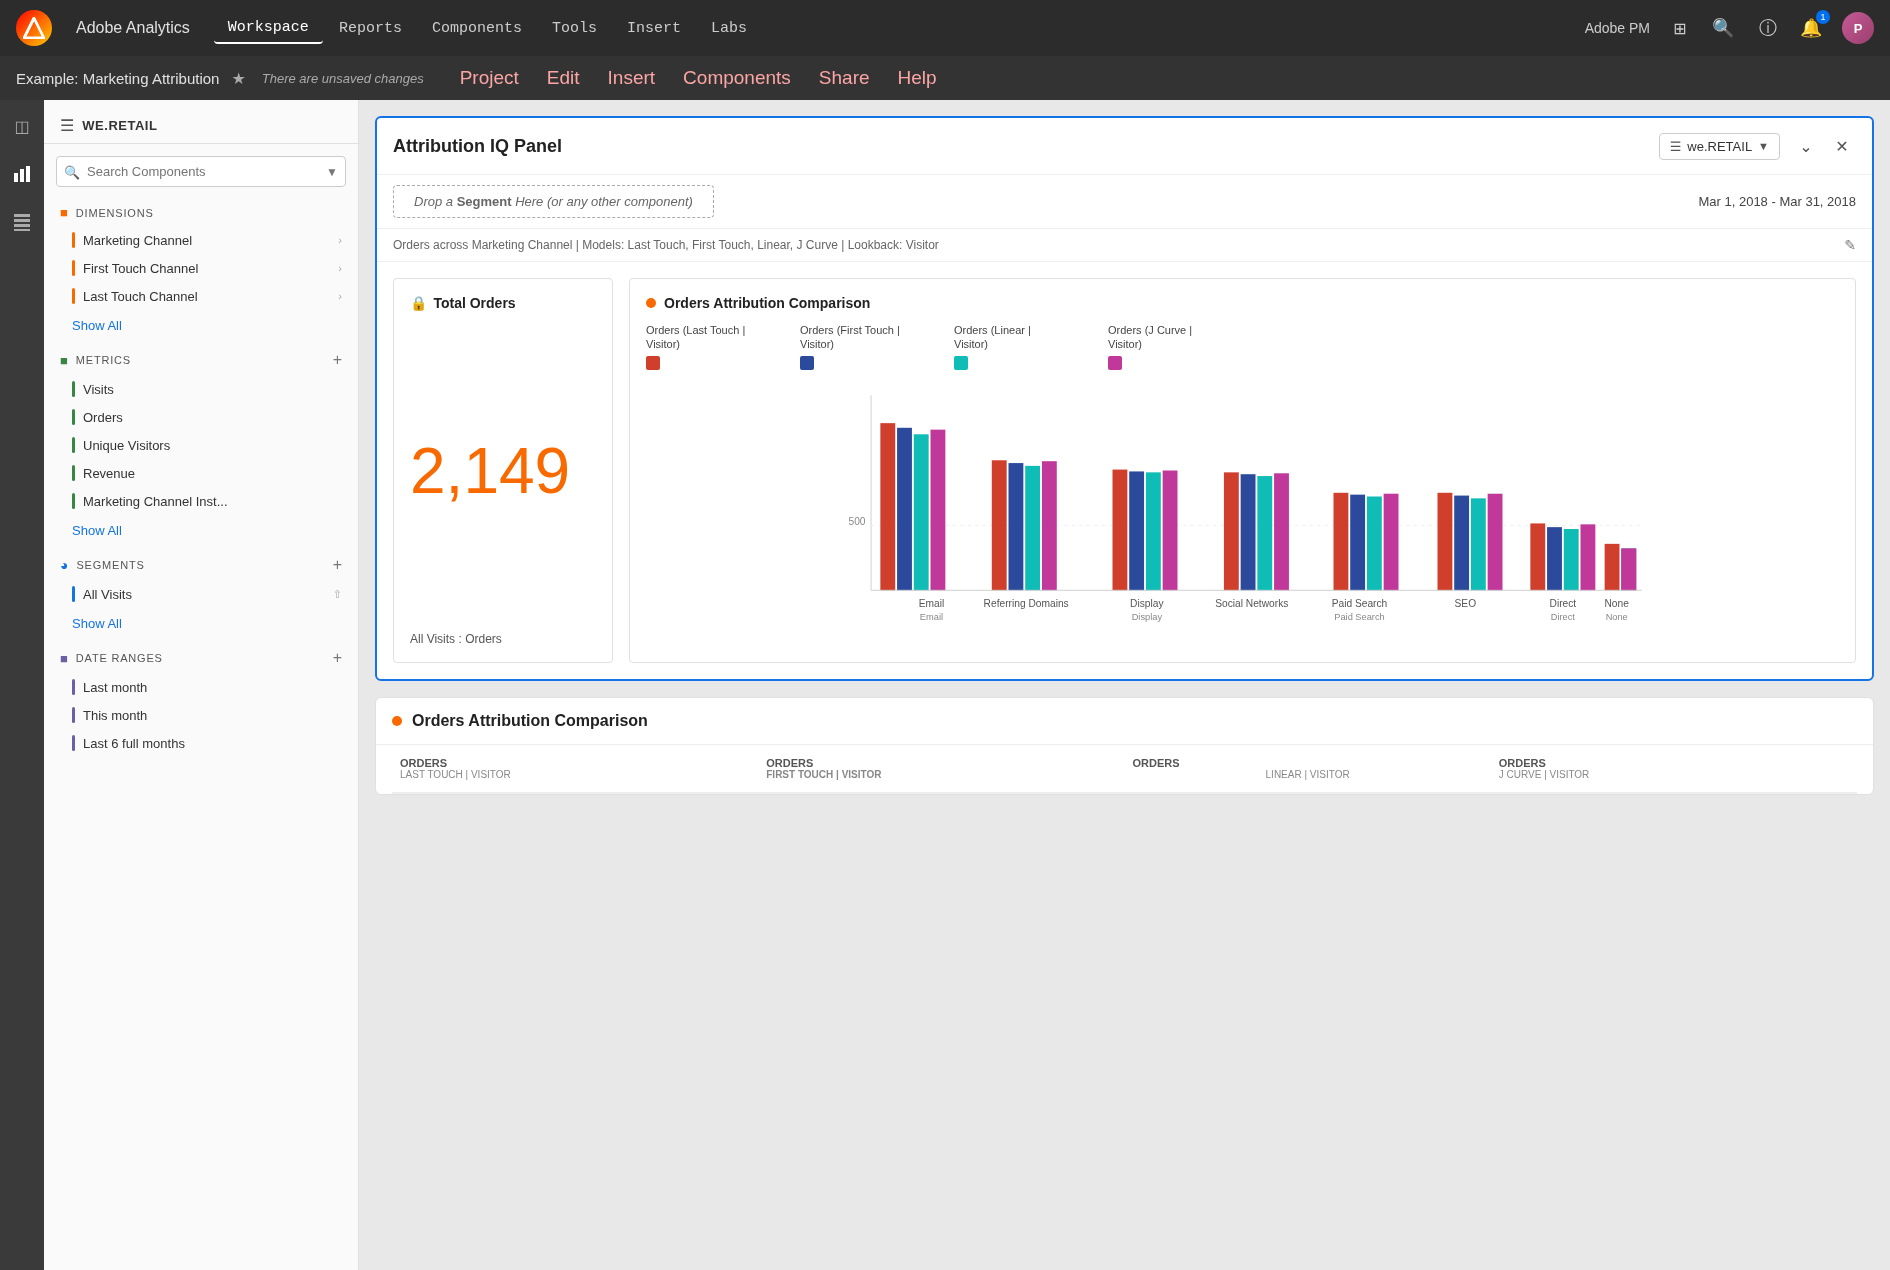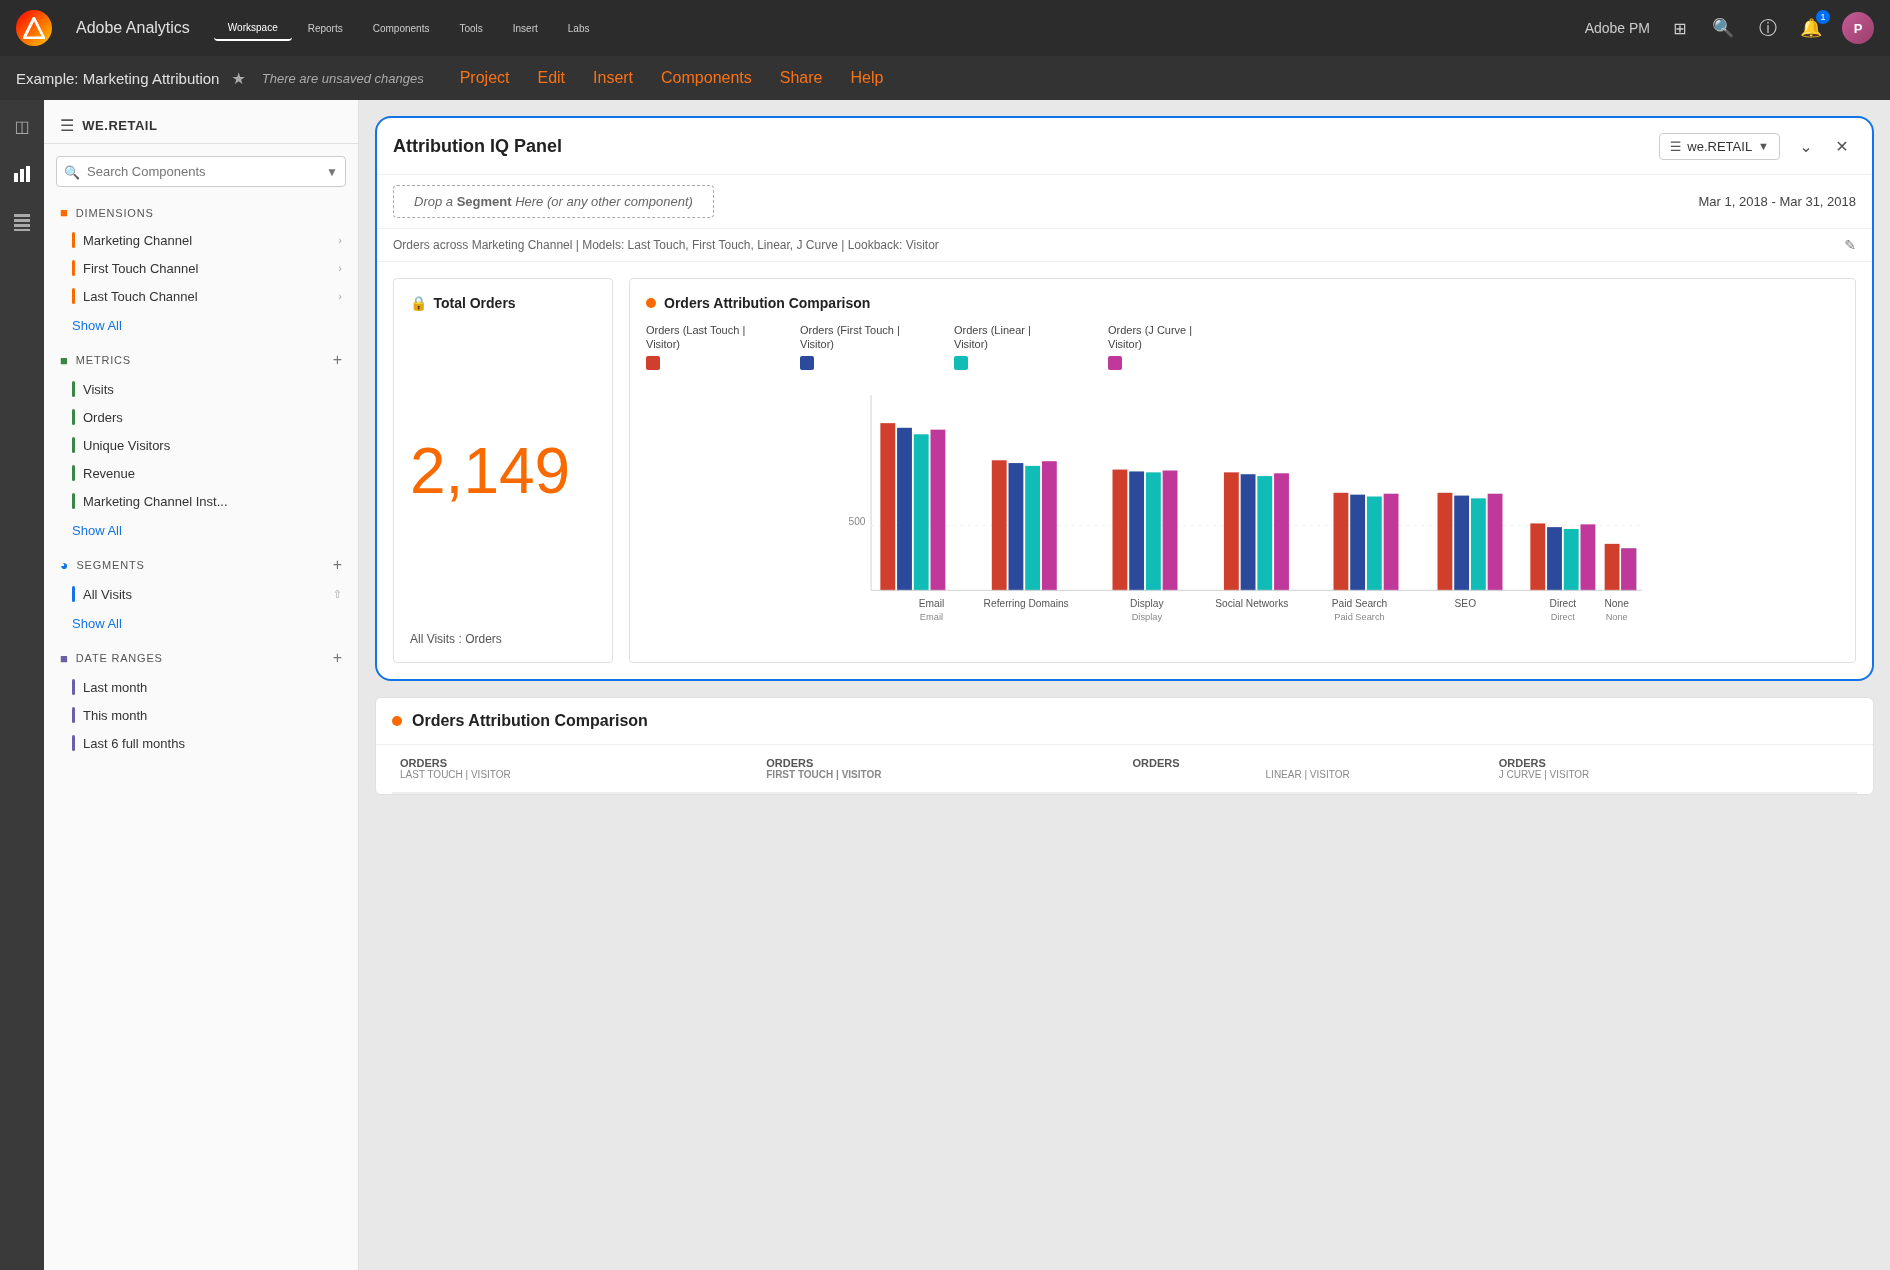--- a/index.html
+++ b/index.html
@@ -34,25 +34,26 @@
       font-weight: 400;
     }
     .top-nav .nav-items {
       display: flex;
       align-items: center;
       gap: 2px;
       flex: 1;
     }
     .nav-item {
       color: #ccc;
-      font-size: 10px;
+      font-size: 15px;
       padding: 6px 14px;
       cursor: pointer;
       border-radius: 4px;
       white-space: nowrap;
+      font-family: Liberation Mono, monospace;
     }
     .top-nav .right-area {
       display: flex;
       align-items: center;
       gap: 16px;
       margin-left: auto;
     }
     .top-nav .user-name {
       color: #ccc;
       font-size: 14px;
@@ -105,22 +106,22 @@
       color: #aaa;
       font-size: 13px;
       font-style: italic;
       margin-right: 20px;
     }
     .sec-nav-items {
       display: flex;
       gap: 4px;
     }
     .sec-nav-item {
-      color: #f97316;
-      font-size: 16px;
+      color: #fca5a5;
+      font-size: 19px;
       padding: 4px 12px;
       cursor: pointer;
     }
 
     
     .main-layout {
       display: flex;
       height: calc(1270px - 56px - 44px);
     }
 
@@ -257,21 +258,21 @@
       flex: 1;
       background: #e8e8e8;
       overflow-y: auto;
       padding: 16px;
     }
 
     
     .panel {
       background: white;
       border: 2px solid #1473e6;
-      border-radius: 16px;
+      border-radius: 6px;
       margin-bottom: 16px;
       overflow: hidden;
     }
     .panel-header {
       display: flex;
       align-items: center;
       padding: 14px 16px;
       border-bottom: 1px solid #eee;
       gap: 12px;
     }

